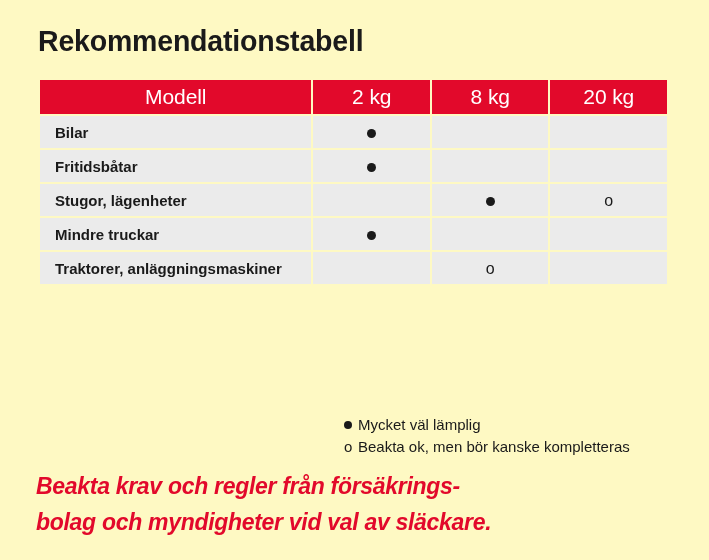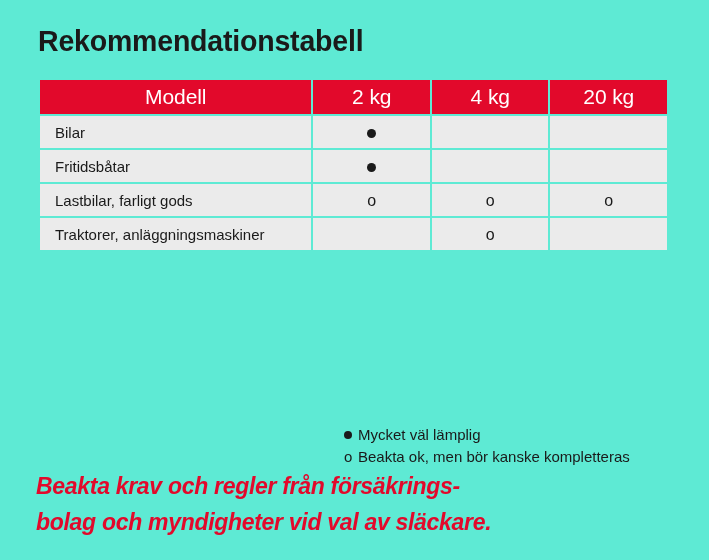--- a/index.html
+++ b/index.html
@@ -12,21 +12,21 @@
     background: #ffffff;
     font-family: "Liberation Sans", sans-serif;
     -webkit-font-smoothing: antialiased;
     overflow: hidden;
   }
 
   #page {
     position: relative;
     width: 709px;
     height: 560px;
-    background: #5eead4;
+    background: #fef9c3;
   }
 
   
   .page-title {
     position: absolute;
     left: 38px;
     top: 24px;
     font-size: 30px;
     font-weight: bold;
     color: #1a1a1a;
@@ -69,20 +69,21 @@
     color: #1a1a1a;
   }
 
   .col-model  { width: 268px; }
   .col-weight { width: 115px; }
 
   td.cell-model {
     text-align: left;
     padding-left: 15px;
     white-space: nowrap;
+    font-weight: bold;
   }
 
   td.cell-mark {
     text-align: center;
   }
 
   .mark-dot {
     display: inline-block;
     width: 9px;
     height: 9px;
@@ -102,21 +103,21 @@
   .mark-empty {
     display: inline-block;
     width: 0;
     height: 0;
   }
 
   
   .legend {
     position: absolute;
     left: 344px;
-    top: 424px;
+    top: 414px;
     font-size: 15px;
     color: #1a1a1a;
     line-height: 22px;
   }
   .legend-row {
     white-space: nowrap;
   }
   .legend-sym {
     display: inline-block;
     width: 14px;
@@ -161,42 +162,48 @@
     <colgroup>
       <col class="col-model">
       <col class="col-weight">
       <col class="col-weight">
       <col class="col-weight">
     </colgroup>
     <thead>
       <tr>
         <th>Modell</th>
         <th>2 kg</th>
-        <th>4 kg</th>
+        <th>8 kg</th>
         <th>20 kg</th>
       </tr>
     </thead>
     <tbody id="table-body">
         <tr>
           <td class="cell-model">Bilar</td>
           <td class="cell-mark"><span class="mark-dot"></span></td>
           <td class="cell-mark"><span class="mark-empty"></span></td>
           <td class="cell-mark"><span class="mark-empty"></span></td>
         </tr>
         <tr>
           <td class="cell-model">Fritidsbåtar</td>
           <td class="cell-mark"><span class="mark-dot"></span></td>
           <td class="cell-mark"><span class="mark-empty"></span></td>
           <td class="cell-mark"><span class="mark-empty"></span></td>
         </tr>
         <tr>
-          <td class="cell-model">Lastbilar, farligt gods</td>
+          <td class="cell-model">Stugor, lägenheter</td>
+          <td class="cell-mark"><span class="mark-empty"></span></td>
+          <td class="cell-mark"><span class="mark-dot"></span></td>
           <td class="cell-mark"><span class="mark-circle">o</span></td>
-          <td class="cell-mark"><span class="mark-circle">o</span></td>
-          <td class="cell-mark"><span class="mark-circle">o</span></td>
+        </tr>
+        <tr>
+          <td class="cell-model">Mindre truckar</td>
+          <td class="cell-mark"><span class="mark-dot"></span></td>
+          <td class="cell-mark"><span class="mark-empty"></span></td>
+          <td class="cell-mark"><span class="mark-empty"></span></td>
         </tr>
         <tr>
           <td class="cell-model">Traktorer, anläggningsmaskiner</td>
           <td class="cell-mark"><span class="mark-empty"></span></td>
           <td class="cell-mark"><span class="mark-circle">o</span></td>
           <td class="cell-mark"><span class="mark-empty"></span></td>
         </tr>
       </tbody>
   </table>
 

